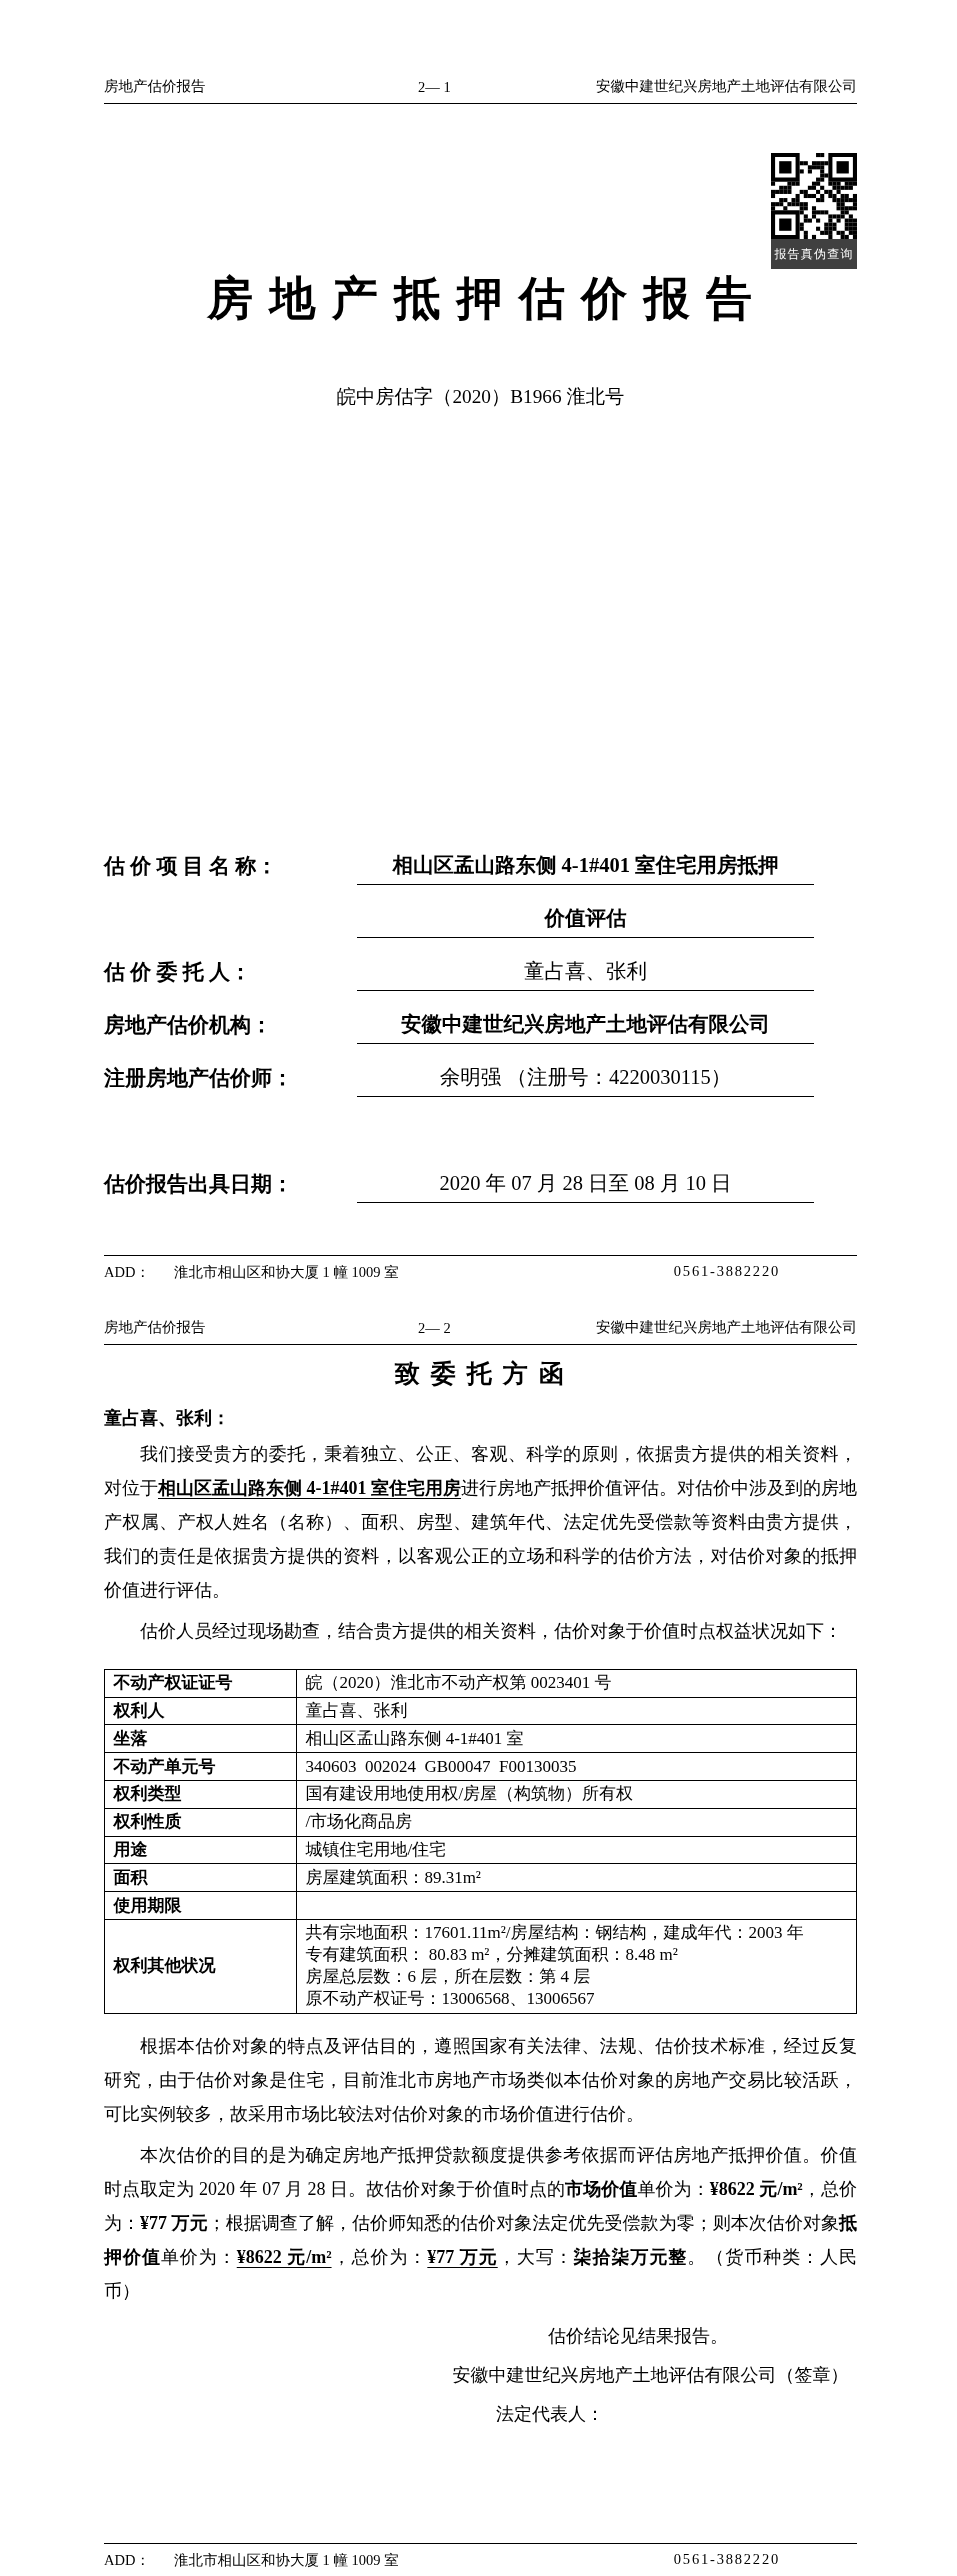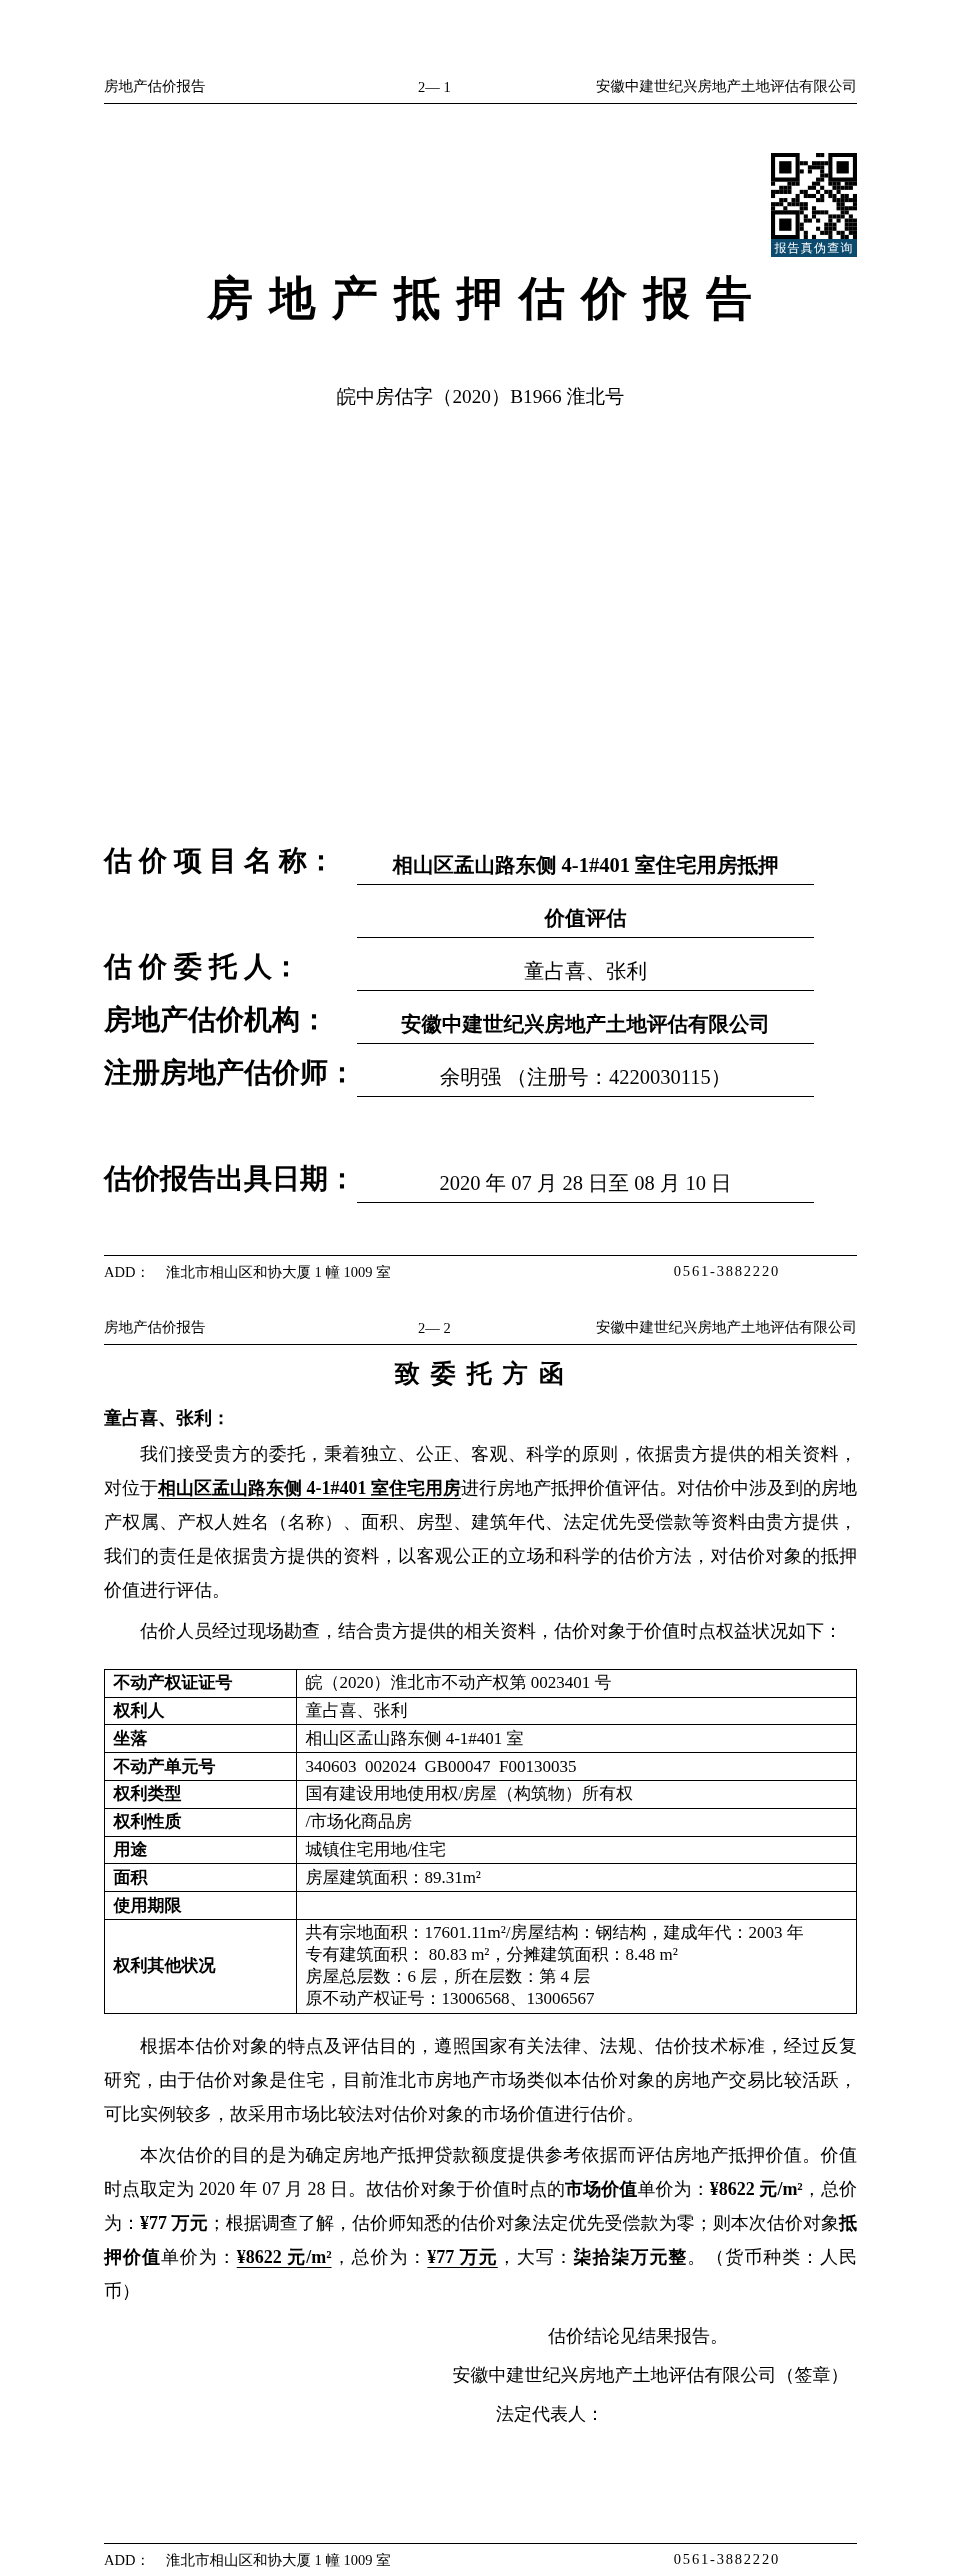--- a/index.html
+++ b/index.html
@@ -13,36 +13,36 @@
   .page { position:relative; width:957px; height:1288px; padding:0 100px 0 104px; overflow:hidden; }
 
   
   .pagehead { position:relative; display:flex; justify-content:space-between; align-items:baseline;
               border-bottom:1.2px solid #000; padding-bottom:7.2px; font-size:14.5px; }
   .page1 .pagehead { padding-top:77px; }
   .page2 .pagehead { padding-top:30px; }
   .ph-center { position:absolute; left:314px; bottom:7.2px; }
   .pagefoot { position:absolute; left:104px; right:100px; bottom:6px; border-top:1.2px solid #000;
               padding-top:7.2px; font-size:14.5px; display:flex; justify-content:space-between; }
-  .foot-left .addr { margin-left:16px; }
+  .foot-left .addr { margin-left:24px; }
   .foot-phone { margin-right:77px; letter-spacing:1.8px; }
 
   
   .qr-block { position:absolute; top:153px; right:100px; width:86px; }
   .qr-svg { display:block; width:86px; height:86px; background:#fff; }
-  .qr-caption { background:#0c4a6e; color:#ffffff; font-size:12px; line-height:1; padding:3px 0;
+  .qr-caption { background:#404040; color:#ffffff; font-size:12px; line-height:1; padding:9px 0;
                 text-align:center; letter-spacing:1.2px; font-family:"Liberation Sans","DejaVu Sans",sans-serif; }
 
   
   .cover-title { margin-top:164px; font-family:"Liberation Sans","DejaVu Sans",sans-serif;
                  font-size:46px; font-weight:bold; text-align:center; letter-spacing:1.8px; white-space:nowrap; }
   .doc-no { margin-top:53px; font-size:19.3px; text-align:center; }
   .cover-form { margin-top:422px; }
   .field-row { display:flex; align-items:flex-end; height:53px; font-size:20.5px; }
-  .field-label { width:253px; flex:none; font-size:28px; font-weight:bold; white-space:nowrap; padding-bottom:4.8px; }
+  .field-label { width:253px; flex:none; font-size:21px; font-weight:bold; white-space:nowrap; padding-bottom:4.8px; }
   .field-value { width:457px; flex:none; border-bottom:1.2px solid #000; text-align:center;
                  padding-bottom:4.8px; white-space:nowrap; }
 
   
   .letter-title { margin-top:12px; font-size:25px; font-weight:bold; text-align:center; letter-spacing:2.4px; }
   .salutation { margin-top:15.7px; font-size:18px; font-weight:bold; }
   .para { margin-top:7px; font-size:18px; line-height:34px; text-indent:36px; text-align:justify; }
 
   .rights-table { width:100%; border-collapse:collapse; margin-top:21px; font-size:17px; }
   .rights-table td { border:1.2px solid #000; padding:2.4px 8.4px; line-height:22px; vertical-align:middle; }

